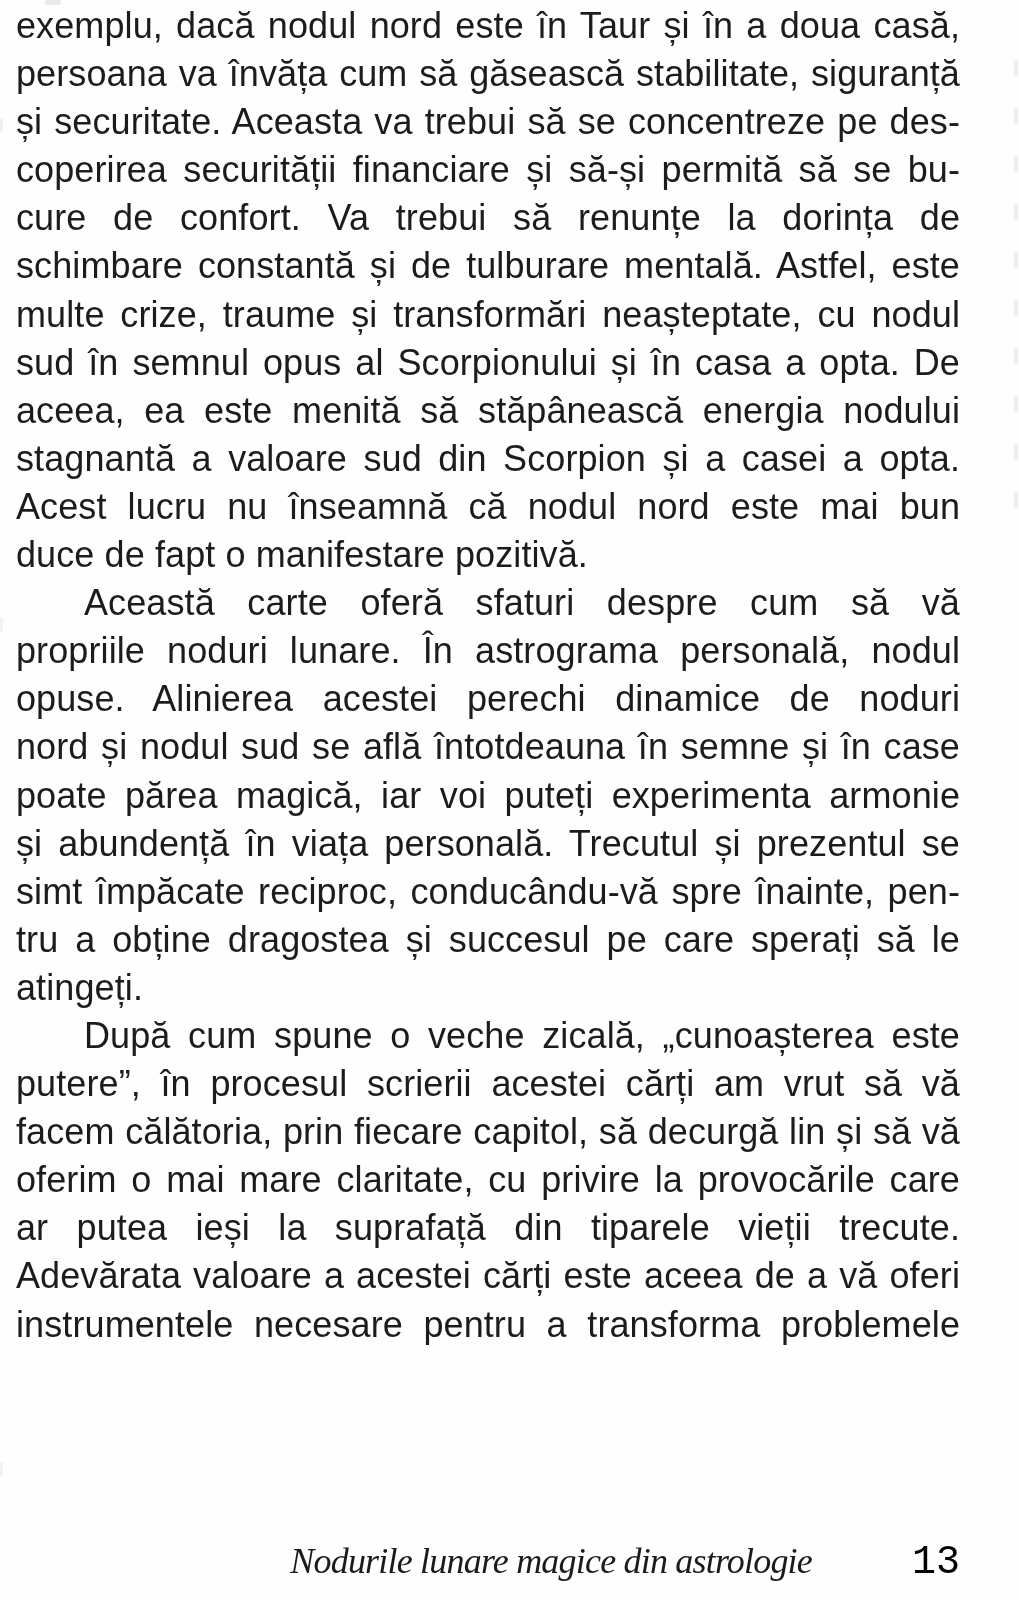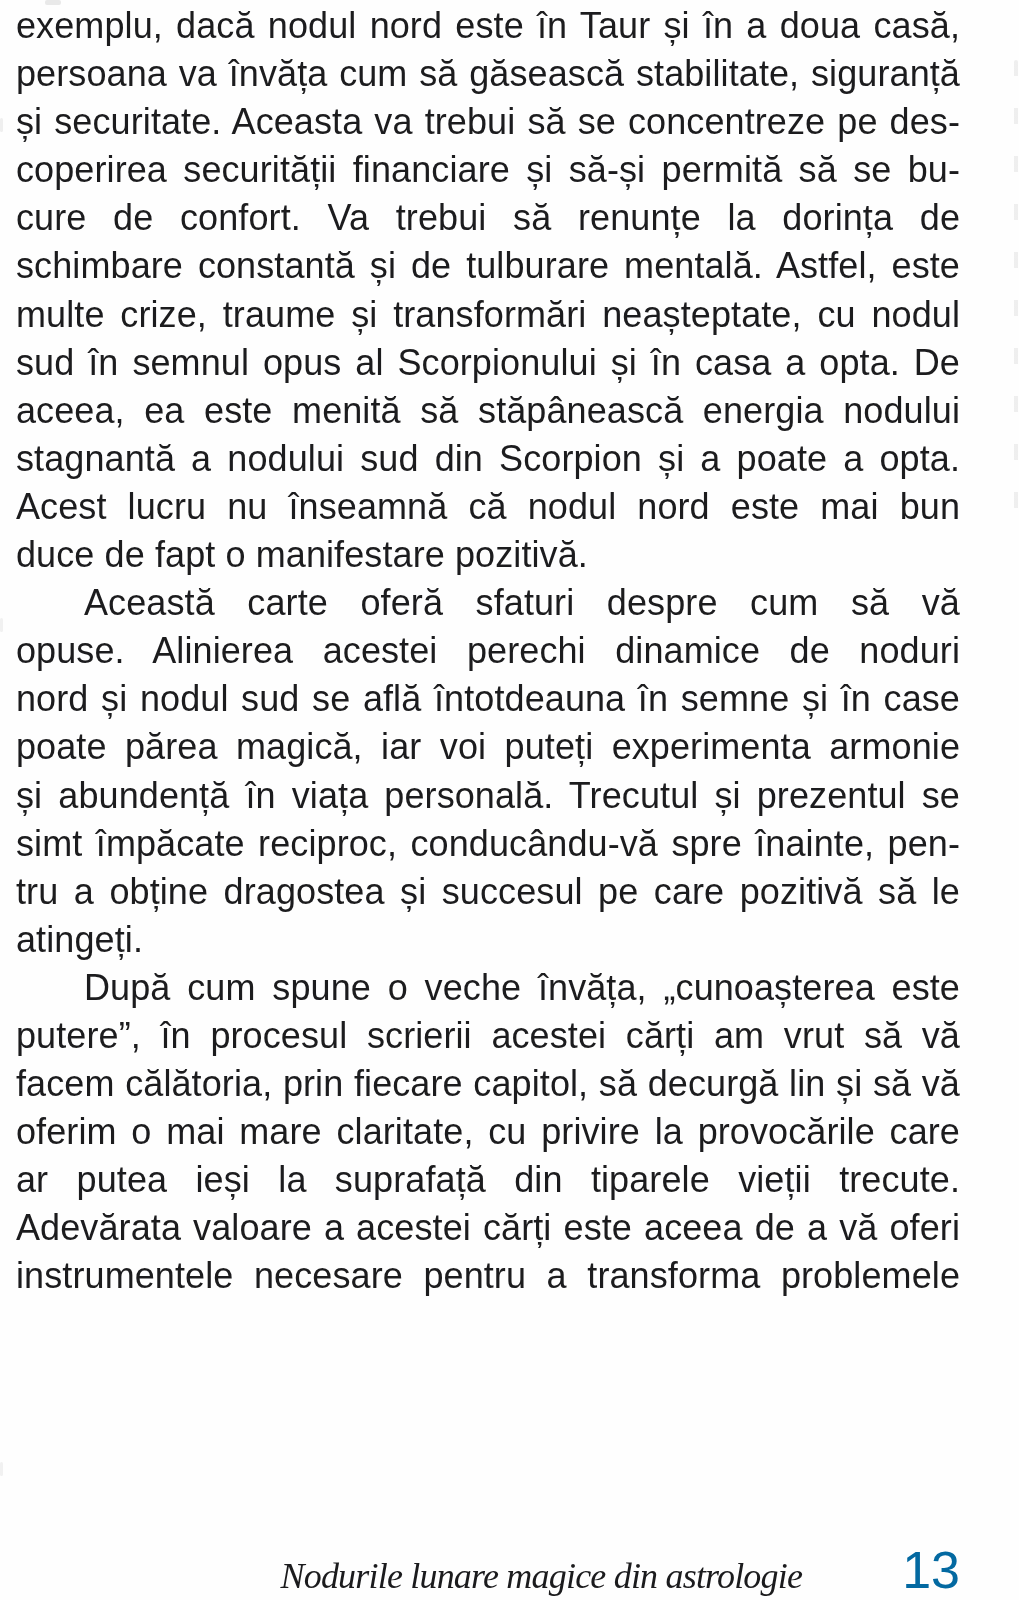--- a/index.html
+++ b/index.html
@@ -53,24 +53,24 @@
   }
   .running-title {
     font-family: "Liberation Serif", "DejaVu Serif", serif;
     font-style: italic;
     font-size: 36px;
     letter-spacing: -0.8px;
     color: #1b1b1d;
     white-space: nowrap;
   }
   .page-number {
-    font-family: Liberation Sans, sans-serif;
+    font-family: Liberation Mono, monospace;
     font-style: normal;
-    font-size: 52px;
-    color: #0369a1;
+    font-size: 40px;
+    color: #000000;
   }
   
   .artifact {
     position: absolute;
     pointer-events: none;
   }
   .artifact-right-strip {
     right: 1px;
     top: 60px;
     width: 4px;
@@ -105,38 +105,39 @@
     <div>
       <div class="line">exemplu, dacă nodul nord este în Taur și în a doua casă,</div>
       <div class="line">persoana va învăța cum să găsească stabilitate, siguranță</div>
       <div class="line">și securitate. Aceasta va trebui să se concentreze pe des-</div>
       <div class="line">coperirea securității financiare și să-și permită să se bu-</div>
       <div class="line">cure de confort. Va trebui să renunțe la dorința de</div>
       <div class="line">schimbare constantă și de tulburare mentală. Astfel, este</div>
       <div class="line">multe crize, traume și transformări neașteptate, cu nodul</div>
       <div class="line">sud în semnul opus al Scorpionului și în casa a opta. De</div>
       <div class="line">aceea, ea este menită să stăpânească energia nodului</div>
-      <div class="line">stagnantă a nodului sud din Scorpion și a poate a opta.</div>
+      <div class="line">stagnantă a valoare sud din Scorpion și a casei a opta.</div>
       <div class="line">Acest lucru nu înseamnă că nodul nord este mai bun</div>
       <div class="line short">duce de fapt o manifestare pozitivă.</div>
     </div>
 
     <div>
       <div class="line indent">Această carte oferă sfaturi despre cum să vă echilibrați</div>
+      <div class="line">propriile noduri lunare. În astrograma personală, nodul</div>
       <div class="line">opuse. Alinierea acestei perechi dinamice de noduri</div>
       <div class="line">nord și nodul sud se află întotdeauna în semne și în case</div>
       <div class="line">poate părea magică, iar voi puteți experimenta armonie</div>
       <div class="line">și abundență în viața personală. Trecutul și prezentul se</div>
       <div class="line">simt împăcate reciproc, conducându-vă spre înainte, pen-</div>
-      <div class="line">tru a obține dragostea și succesul pe care pozitivă să le</div>
+      <div class="line">tru a obține dragostea și succesul pe care sperați să le</div>
       <div class="line short">atingeți.</div>
     </div>
 
     <div>
-      <div class="line indent">După cum spune o veche învăța, „cunoașterea este</div>
+      <div class="line indent">După cum spune o veche zicală, „cunoașterea este</div>
       <div class="line">putere”, în procesul scrierii acestei cărți am vrut să vă</div>
       <div class="line">facem călătoria, prin fiecare capitol, să decurgă lin și să vă</div>
       <div class="line">oferim o mai mare claritate, cu privire la provocările care</div>
       <div class="line">ar putea ieși la suprafață din tiparele vieții trecute.</div>
       <div class="line">Adevărata valoare a acestei cărți este aceea de a vă oferi</div>
       <div class="line">instrumentele necesare pentru a transforma problemele</div>
     </div>
 
   </div>
 

